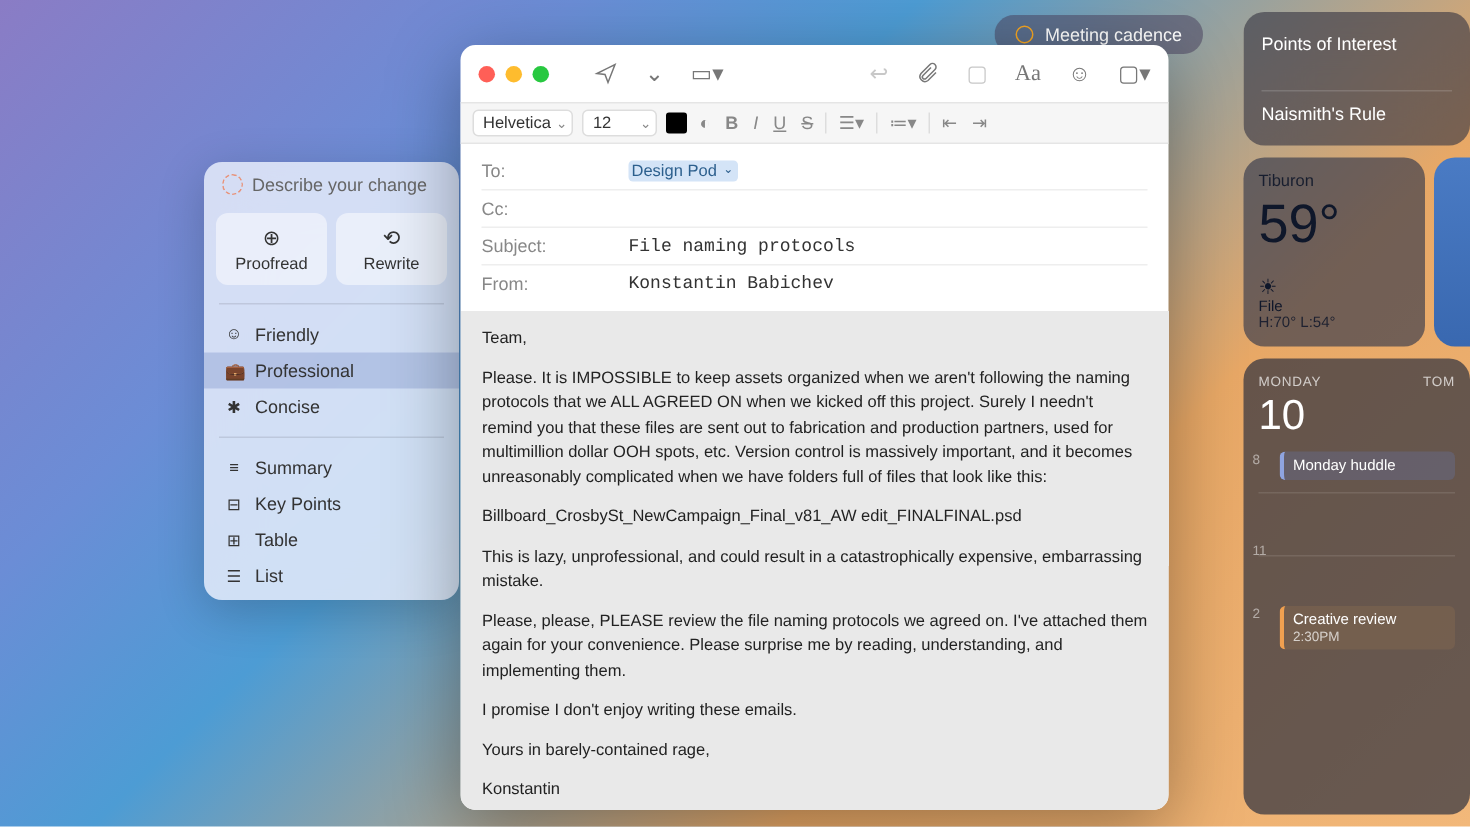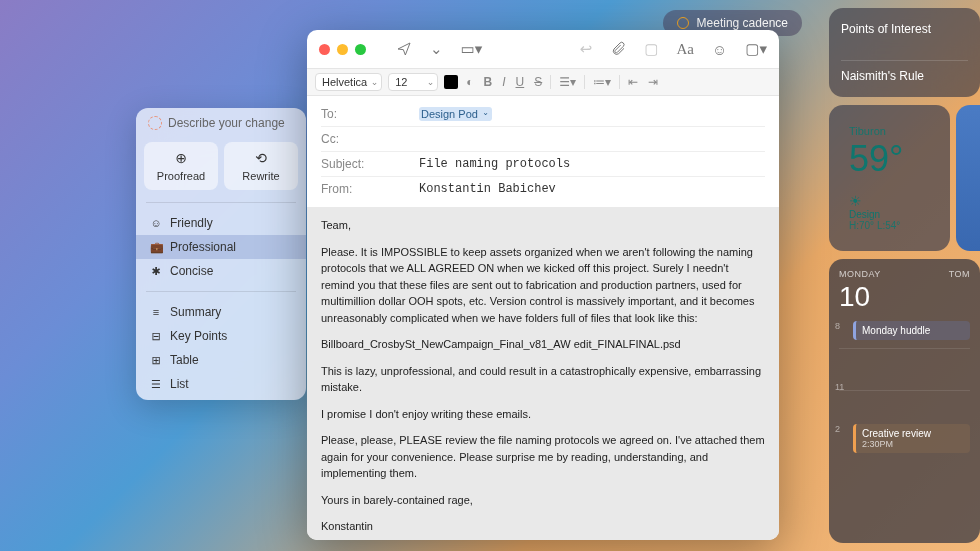--- a/index.html
+++ b/index.html
@@ -53,21 +53,21 @@
 
 .widgets-right { position: absolute; right: 0; top: 0; width: 155px; height: 551px; display: flex; flex-direction: column; gap: 8px; padding: 8px 0 8px 4px; }
 .widget { background: rgba(50, 50, 65, 0.6); backdrop-filter: blur(20px); border-radius: 14px; padding: 10px 12px; color: #fff; }
 .widget-list { font-size: 12px; }
 .widget-list-item { padding: 4px 0; }
 
 .reminder-pill { position: absolute; right: 178px; top: 10px; background: rgba(70, 60, 90, 0.5); backdrop-filter: blur(10px); border-radius: 16px; padding: 6px 14px; color: #fff; font-size: 12px; display: flex; align-items: center; gap: 8px; }
 .reminder-circle { width: 12px; height: 12px; border: 1.5px solid #f5a623; border-radius: 50%; }
 
 .weather-widget { display: flex; gap: 6px; }
-.weather-main { flex: 1; background: rgba(50, 55, 75, 0.65); border-radius: 14px; padding: 20px; color: #0f766e; }
+.weather-main { flex: 1; background: rgba(50, 55, 75, 0.65); border-radius: 14px; padding: 10px; color: #0f172a; }
 .weather-loc { font-size: 11px; opacity: 0.9; }
 .weather-temp { font-size: 36px; font-weight: 300; line-height: 1; margin: 4px 0; }
 .weather-cond { font-size: 10px; margin-top: 16px; }
 .weather-cond-icon { font-size: 14px; }
 .weather-hilo { font-size: 10px; opacity: 0.85; }
 .weather-side { width: 24px; background: linear-gradient(180deg, #4a7bc4, #3968b0); border-radius: 14px 0 0 14px; }
 
 .calendar-widget { background: rgba(45, 48, 62, 0.7); border-radius: 14px; padding: 10px; color: #fff; flex: 1; overflow: hidden; }
 .cal-header { display: flex; justify-content: space-between; font-size: 9px; opacity: 0.7; text-transform: uppercase; letter-spacing: 0.5px; }
 .cal-date { font-size: 28px; font-weight: 400; margin: 2px 0 8px; }
@@ -205,39 +205,39 @@
       <span class="mh-label">From:</span>
       <span class="mh-value">Konstantin Babichev</span>
     </div>
   </div>
 
   <div class="mail-body">
     <p>Team,</p>
     <p>Please. It is IMPOSSIBLE to keep assets organized when we aren't following the naming protocols that we ALL AGREED ON when we kicked off this project. Surely I needn't remind you that these files are sent out to fabrication and production partners, used for multimillion dollar OOH spots, etc. Version control is massively important, and it becomes unreasonably complicated when we have folders full of files that look like this:</p>
     <p>Billboard_CrosbySt_NewCampaign_Final_v81_AW edit_FINALFINAL.psd</p>
     <p>This is lazy, unprofessional, and could result in a catastrophically expensive, embarrassing mistake.</p>
+    <p>Please, please, PLEASE review the file naming protocols we agreed on. I've attached them again for your convenience. Please surprise me by reading, understanding, and implementing them.</p>
     <p>I promise I don't enjoy writing these emails.</p>
-    <p>Please, please, PLEASE review the file naming protocols we agreed on. I've attached them again for your convenience. Please surprise me by reading, understanding, and implementing them.</p>
     <p>Yours in barely-contained rage,</p>
     <p>Konstantin</p>
 
   </div>
 </div>
 
 <div class="widgets-right">
   <div class="widget widget-list">
     <div class="widget-list-item">Points of Interest</div>
     <div class="widget-list-item" style="border-top:1px solid rgba(255,255,255,0.15);padding-top:8px;margin-top:20px">Naismith's Rule</div>
   </div>
 
   <div class="weather-widget">
     <div class="weather-main">
       <div class="weather-loc">Tiburon</div>
       <div class="weather-temp">59°</div>
-      <div class="weather-cond"><span class="weather-cond-icon">☀</span><br><span>Design</span></div>
+      <div class="weather-cond"><span class="weather-cond-icon">☀</span><br><span>File</span></div>
       <div class="weather-hilo">H:70° L:54°</div>
     </div>
     <div class="weather-side"></div>
   </div>
 
   <div class="calendar-widget">
     <div class="cal-header">
       <span>MONDAY</span>
       <span>TOM</span>
     </div>

